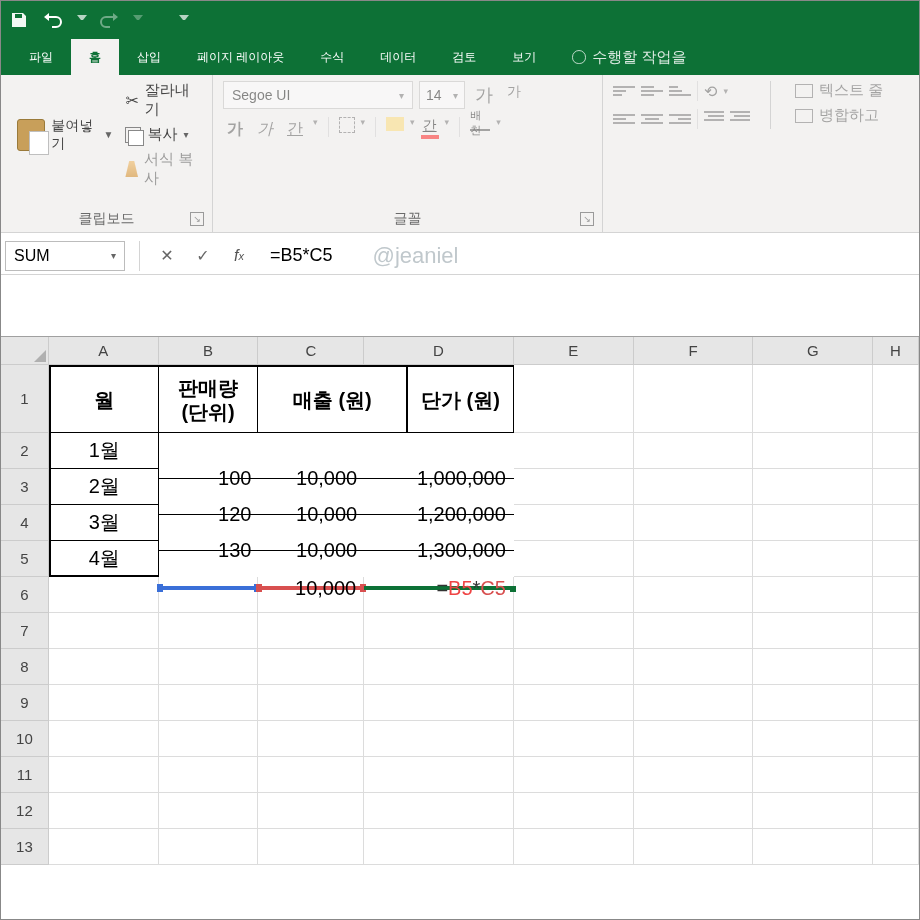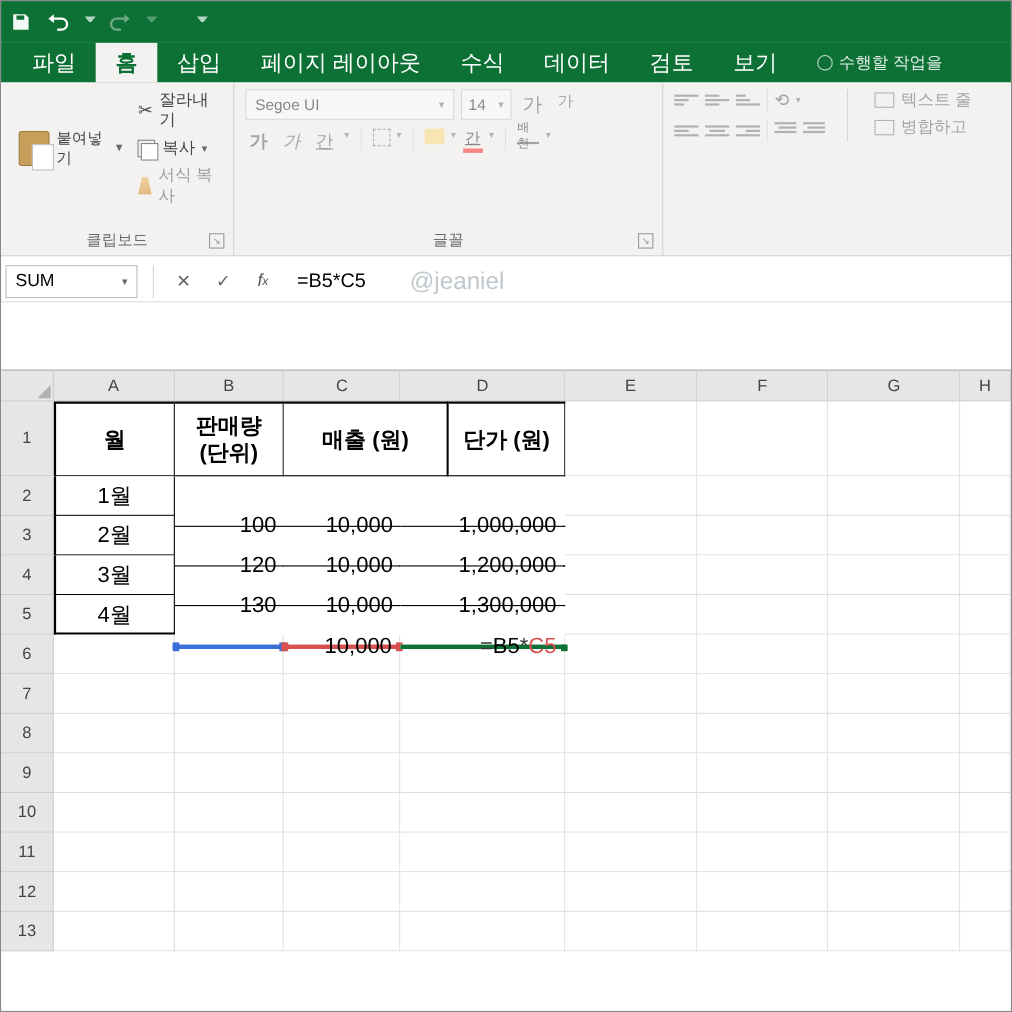--- a/index.html
+++ b/index.html
@@ -7,21 +7,21 @@
   
   
   .titlebar { background: #0d7136; height: 38px; display: flex; align-items: center; padding: 0 6px; }
   .titlebar .qat { display: flex; align-items: center; gap: 10px; }
   .qat-icon { width: 24px; height: 24px; display: flex; align-items: center; justify-content: center; color: #fff; }
   .qat-icon.disabled { opacity: .4; }
   .qat-dropdown { width: 10px; height: 10px; border-top: 5px solid #fff; border-left: 4px solid transparent; border-right: 4px solid transparent; margin-left: 2px; opacity: .7; }
   
   
   .ribbon-tabs { background: #0d7136; height: 36px; display: flex; align-items: stretch; padding-left: 10px; }
-  .ribbon-tab { padding: 0 18px; color: #fff; font-size: 20px; display: flex; align-items: center; cursor: pointer; }
+  .ribbon-tab { padding: 0 18px; color: #fff; font-size: 12px; display: flex; align-items: center; cursor: pointer; }
   .ribbon-tab.active { background: #f3f2f1; color: #0d7136; font-weight: bold; }
   .ribbon-tab.telme { opacity: .85; font-size: 15px; }
   .bulb { width: 14px; height: 14px; border: 1.5px solid #fff; border-radius: 50% 50% 45% 45%; margin-right: 6px; opacity: .85; }
   
   
   .ribbon { background: #f3f2f1; border-bottom: 1px solid #d4d4d4; height: 158px; display: flex; }
   .rgrp { border-right: 1px solid #d4d4d4; padding: 6px 10px 4px; display: flex; flex-direction: column; justify-content: space-between; }
   .rgrp-label { text-align: center; font-size: 14px; color: #6a6a6a; padding-top: 4px; position: relative; }
   .dlg-launcher { position: absolute; right: -2px; bottom: 2px; width: 14px; height: 14px; border: 1px solid #9a9a9a; color: #9a9a9a; font-size: 9px; line-height: 12px; }
   
@@ -112,21 +112,21 @@
   
   .ref-blue { border: 2px solid #3a6fd8 !important; background: #e8eef9 !important; position: relative; }
   .ref-red { border: 2px solid #d85050 !important; background: #f9ecec !important; position: relative; }
   .handle { width: 6px; height: 6px; background: inherit; position: absolute; }
   .ref-blue .h1 { top: -4px; left: -4px; background: #3a6fd8; } .ref-blue .h2 { top: -4px; right: -4px; background: #3a6fd8; }
   .ref-blue .h3 { bottom: -4px; left: -4px; background: #3a6fd8; } .ref-blue .h4 { bottom: -4px; right: -4px; background: #3a6fd8; }
   .ref-red .h1 { top: -4px; left: -4px; background: #d85050; } .ref-red .h2 { top: -4px; right: -4px; background: #d85050; }
   .ref-red .h3 { bottom: -4px; left: -4px; background: #d85050; } .ref-red .h4 { bottom: -4px; right: -4px; background: #d85050; }
   .editing { border: 2px solid #0d7136 !important; position: relative; }
   .editing .hh { width: 6px; height: 6px; background: #0d7136; position: absolute; bottom: -4px; right: -4px; }
-  .formula-text .eq { color: #333; } .formula-text .bref { color: #000000; } .formula-text .cref { color: #d85050; } .formula-text .op { color: #333; }
+  .formula-text .eq { color: #333; } .formula-text .bref { color: #ef4444; } .formula-text .cref { color: #d85050; } .formula-text .op { color: #333; }
 </style>
 </head>
 <body>
 
 <div class="titlebar">
   <div class="qat">
     <div class="qat-icon">
         <svg width="18" height="18" viewBox="0 0 18 18">
           <path fill="#fff" d="M2 2h11l3 3v11H2zM5 3v4h7V3zM4 11h10v5H4z" opacity=".95"></path>
         </svg>

